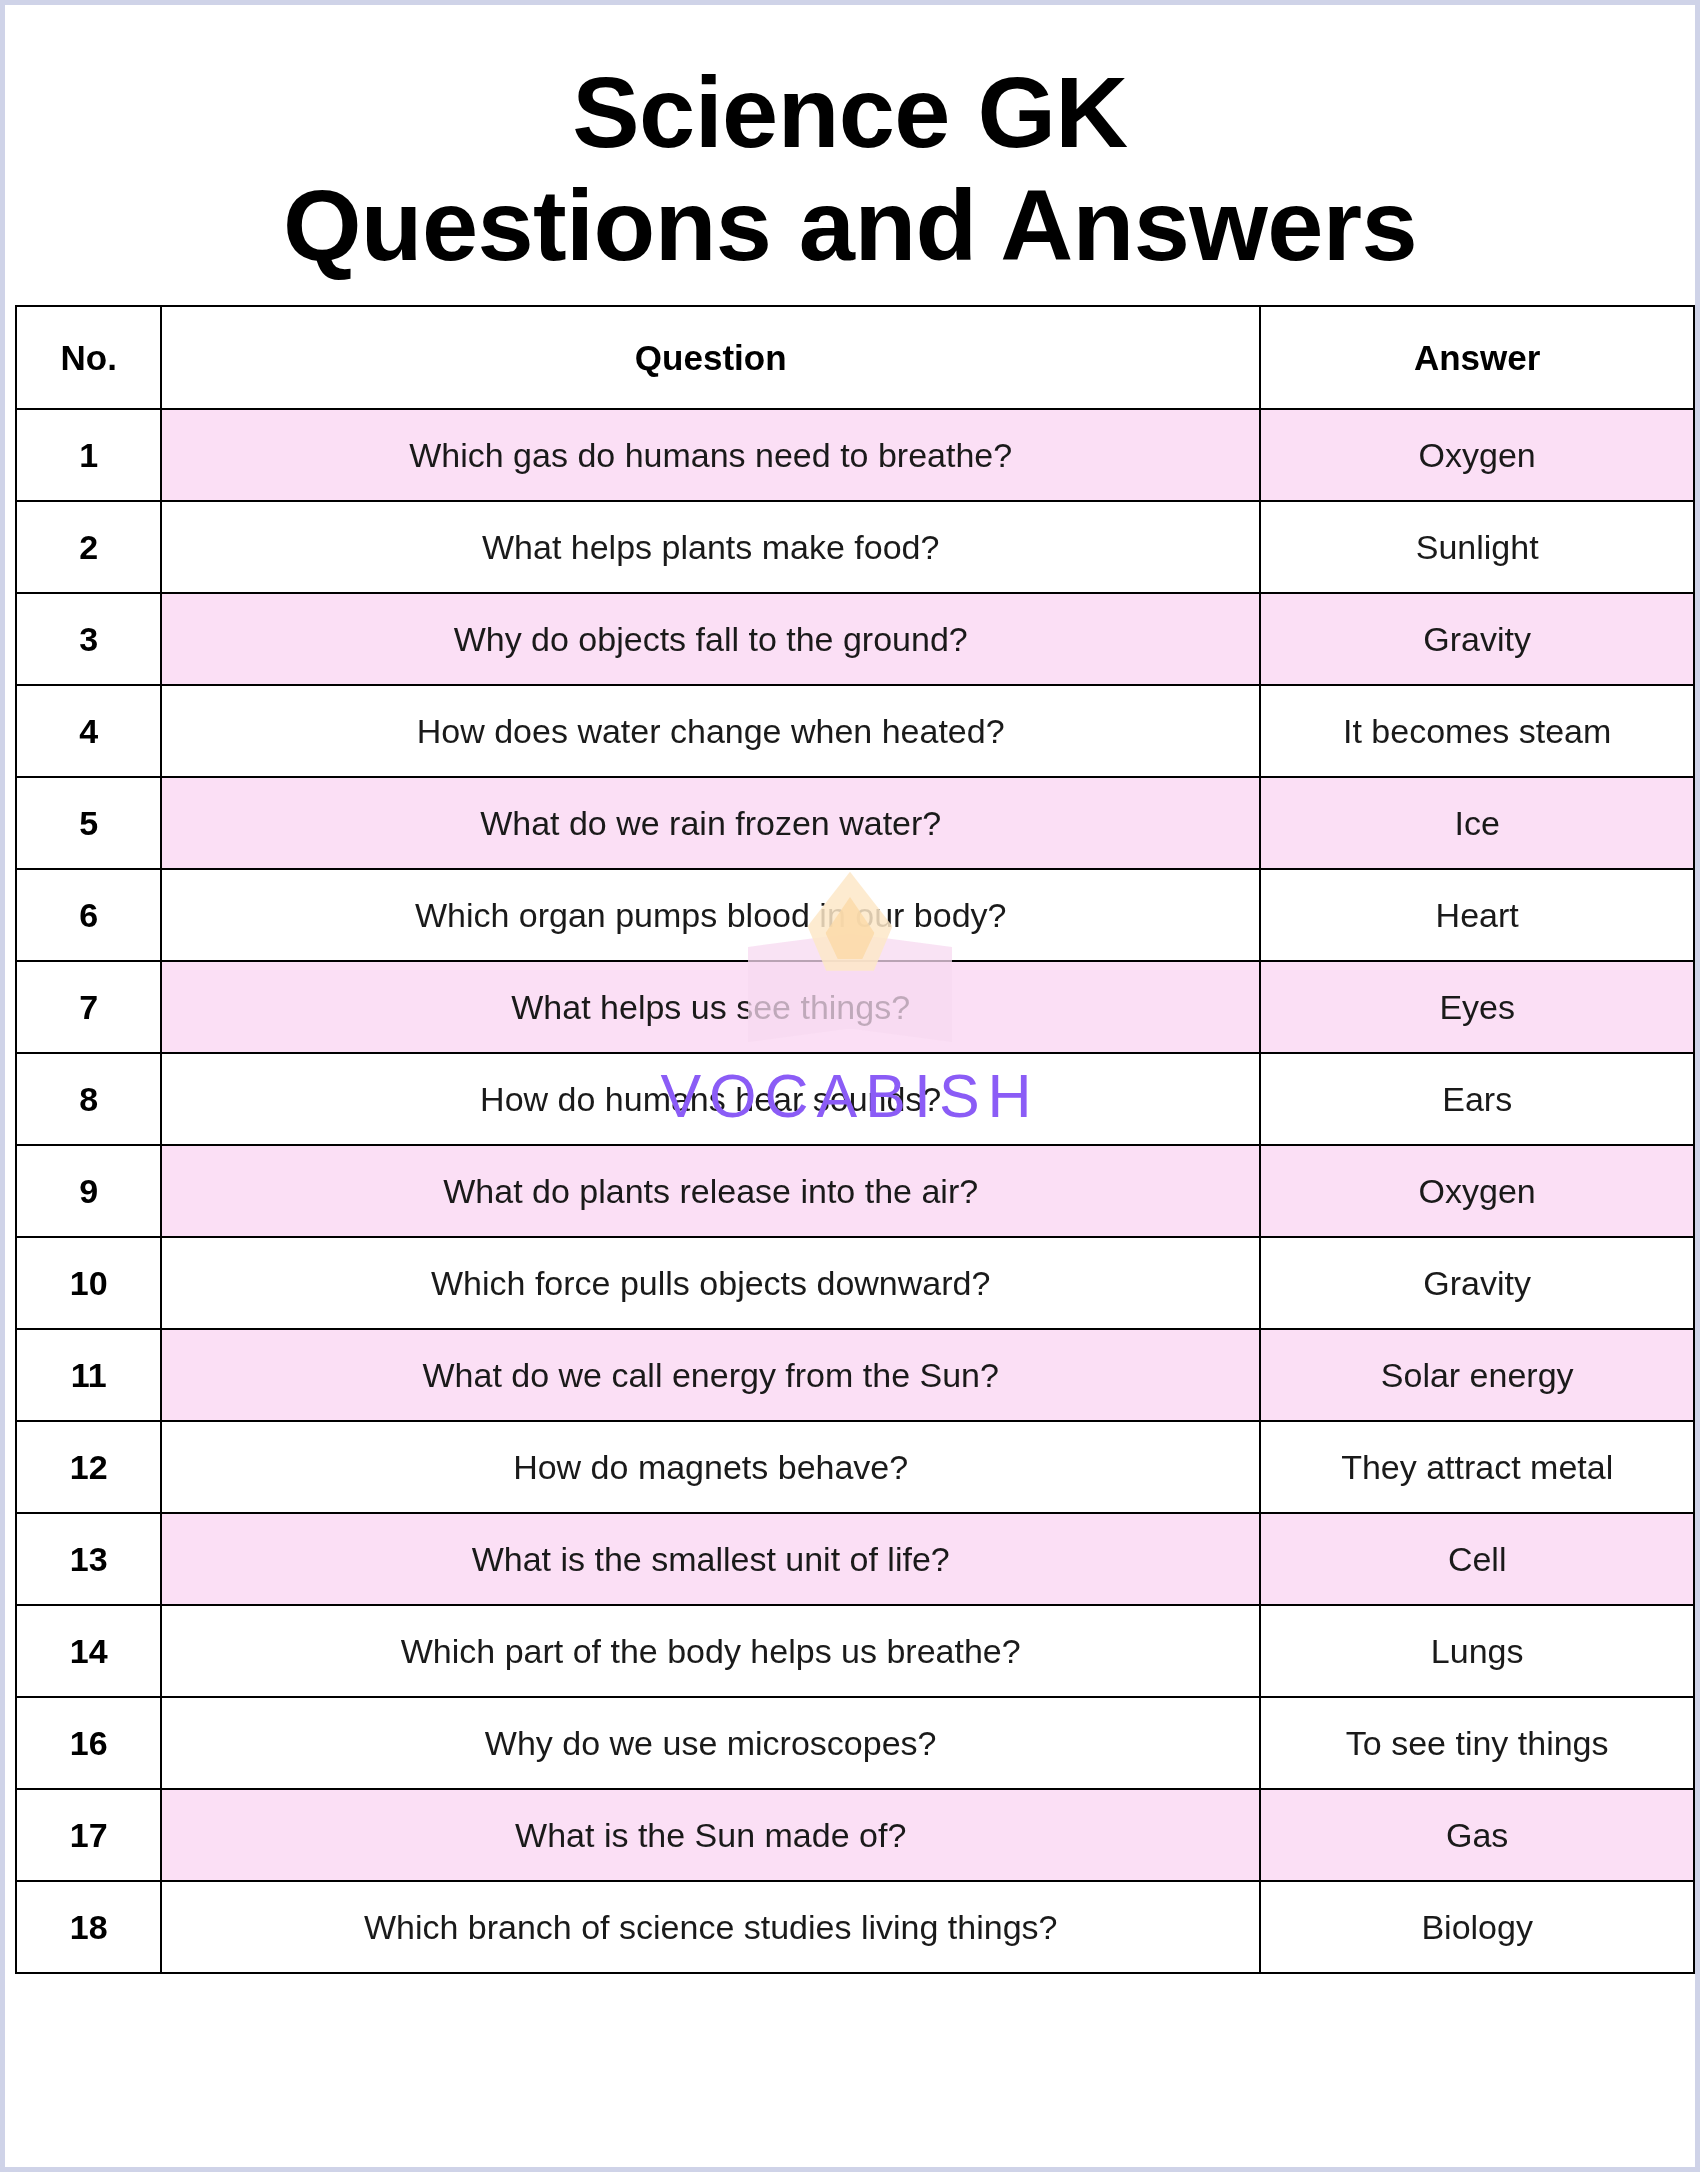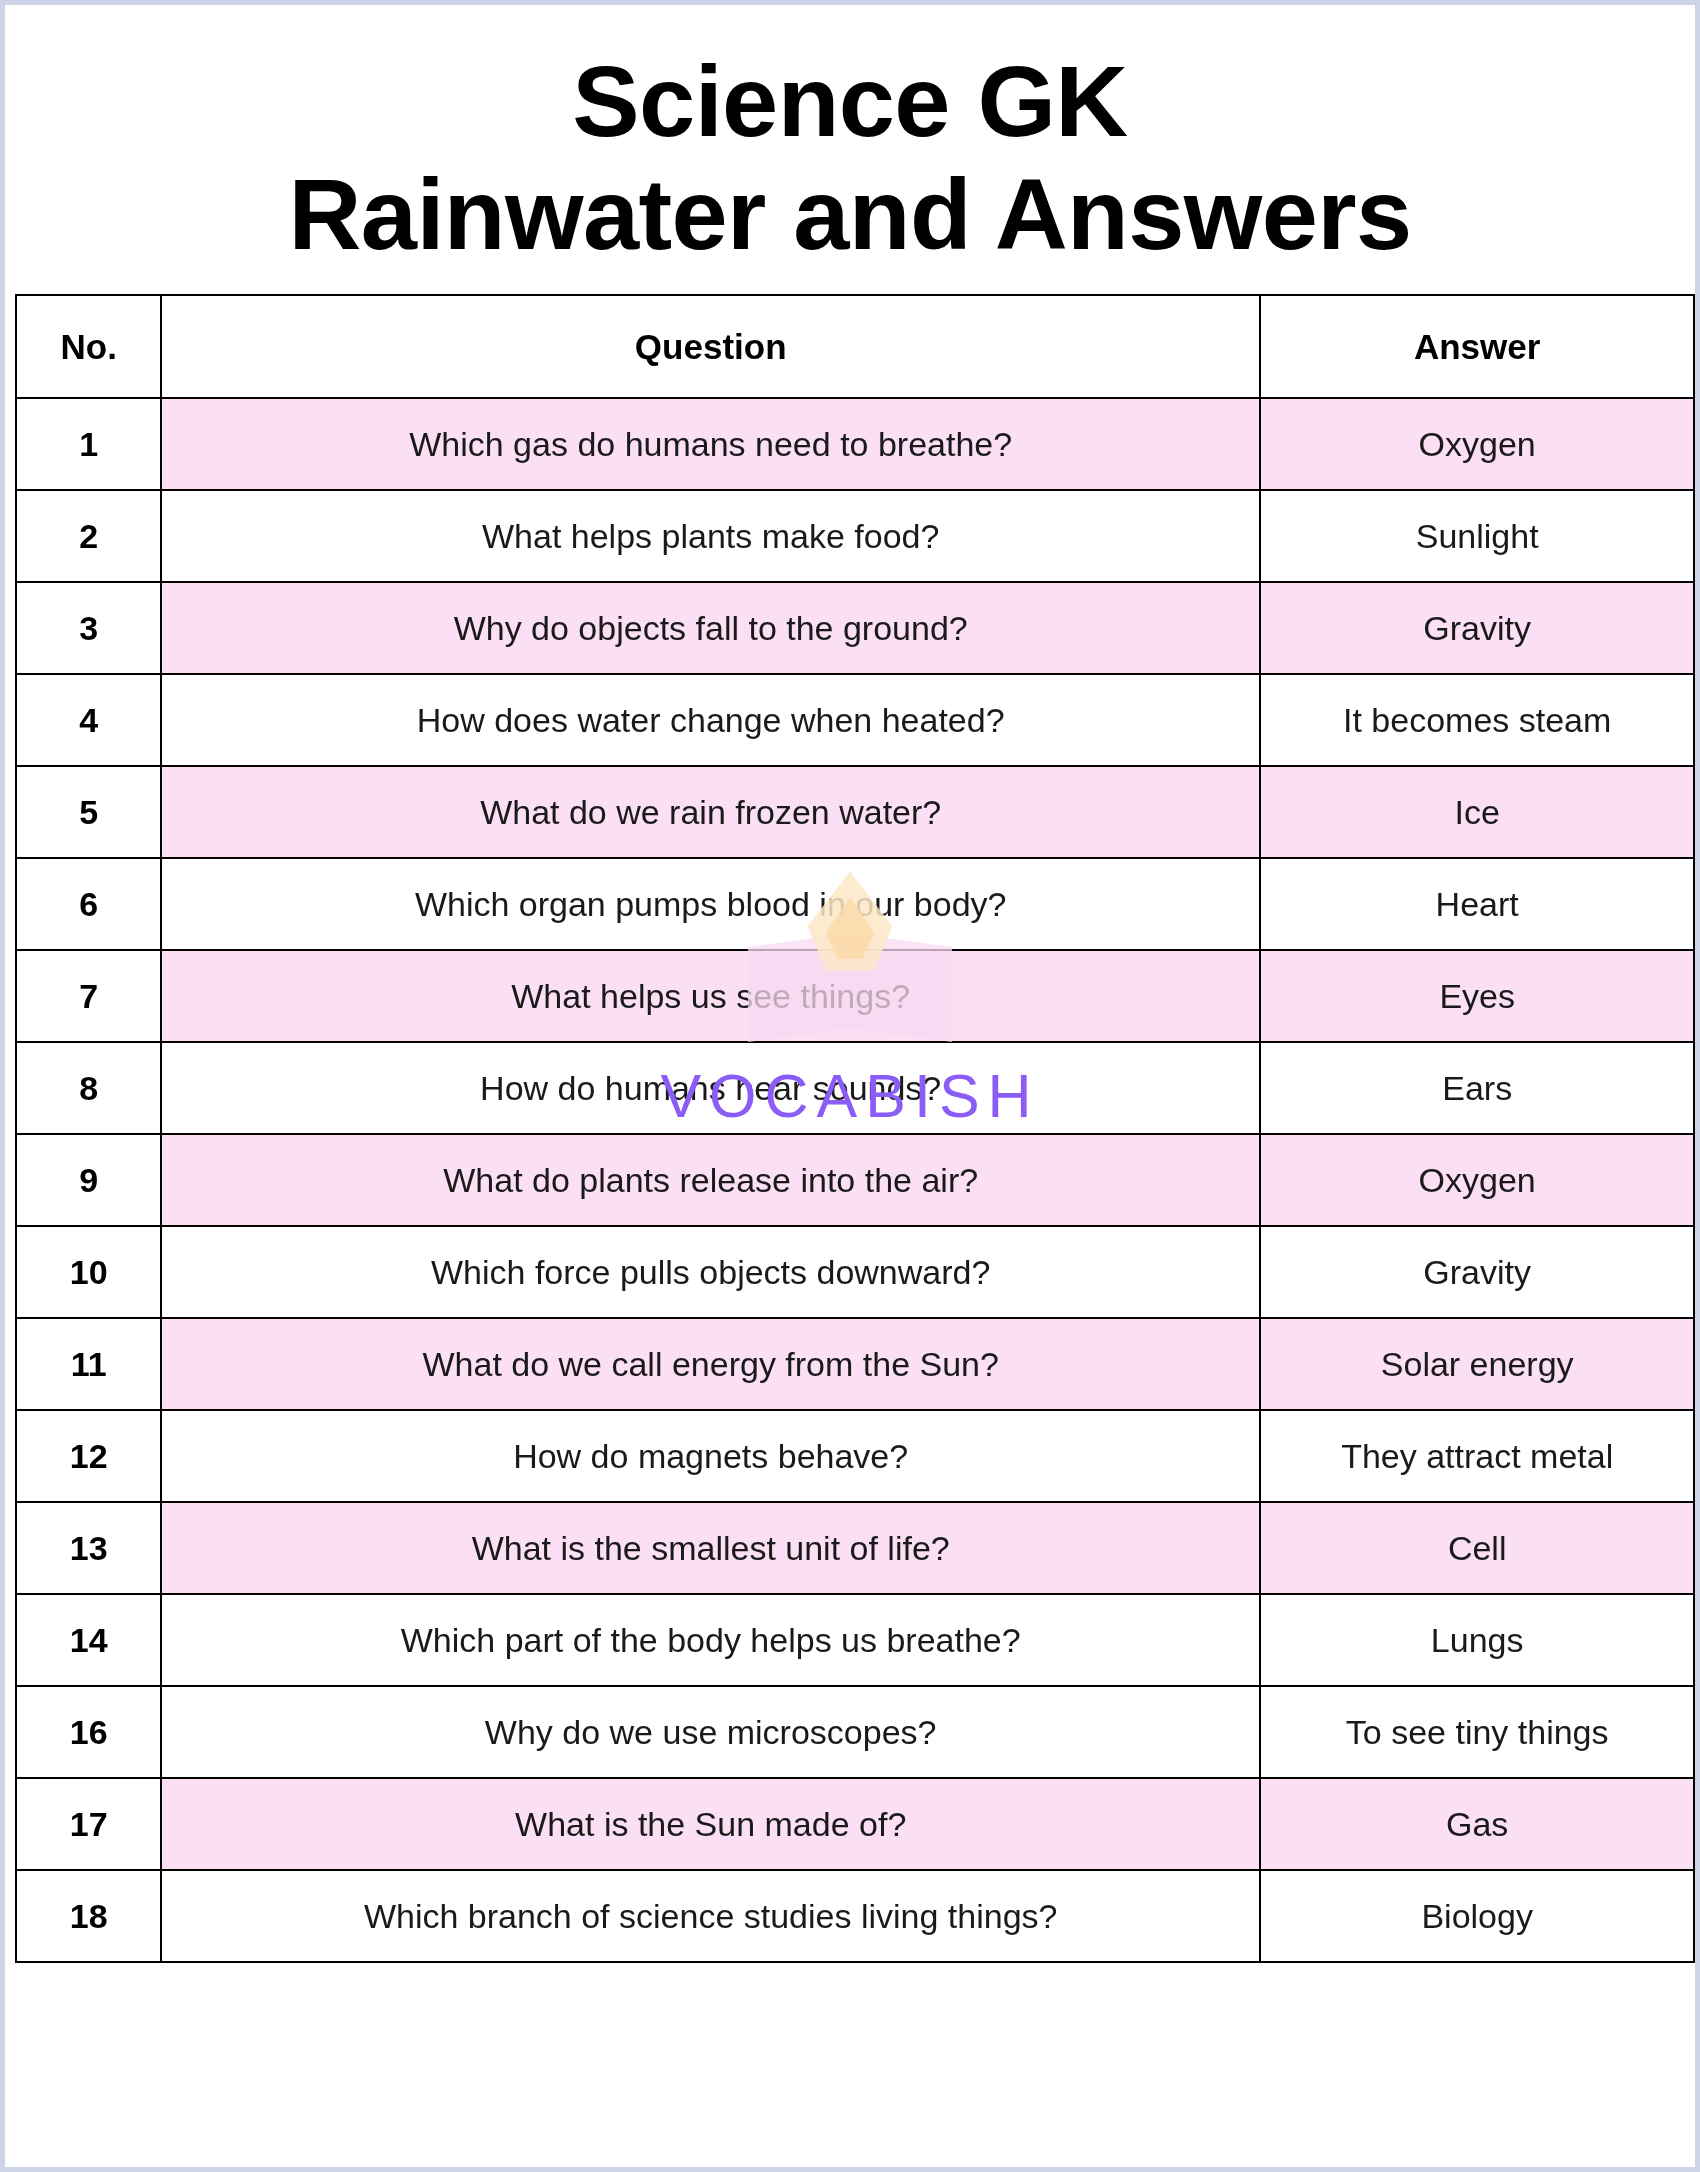--- a/index.html
+++ b/index.html
@@ -17,21 +17,21 @@
     width: 1700px;
     height: 2172px;
     box-sizing: border-box;
     border: 5.7px solid #cfd3e8;
     background: #ffffff;
     position: relative;
   }
   .title-block {
     box-sizing: border-box;
     width: 100%;
-    padding: 40px 0 23px 0;
+    padding: 51px 0 23px 0;
     text-align: center;
   }
   .title-line {
     font-weight: bold;
     color: #000000;
     line-height: 1.12;
     letter-spacing: -0.6px;
     font-size: 101px;
   }
   .table-wrap {
@@ -146,21 +146,21 @@
     <div class="wm-mark">
       <div class="wm-book"></div>
       <div class="wm-flame"></div>
       <div class="wm-flame-inner"></div>
     </div>
     <div class="wm-text">VOCABISH</div>
   </div>
 
   <div class="title-block">
     <div class="title-line">Science GK</div>
-    <div class="title-line">Rainwater and Answers</div>
+    <div class="title-line">Questions and Answers</div>
   </div>
 
   <div class="table-wrap">
     <table class="qa">
       <colgroup>
         <col class="c-no">
         <col class="c-q">
         <col class="c-a">
       </colgroup>
       <thead>

